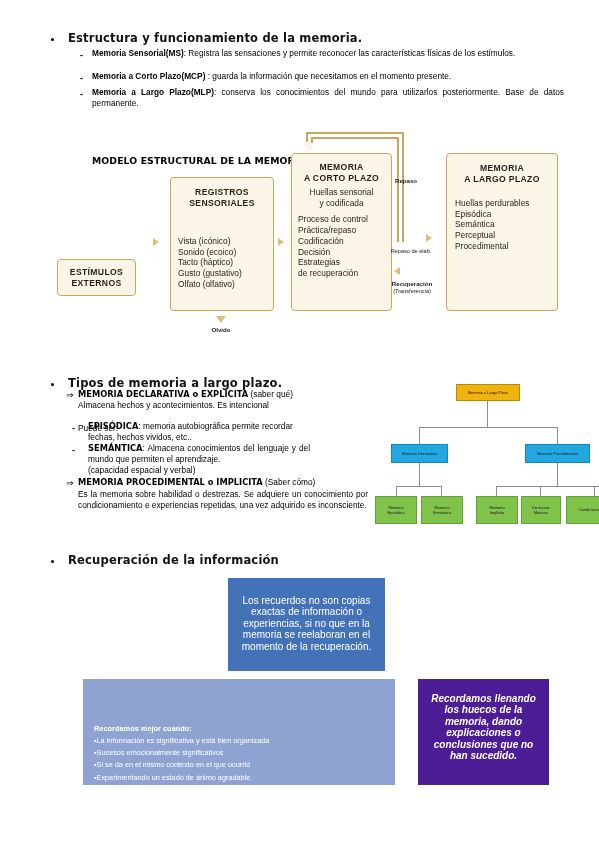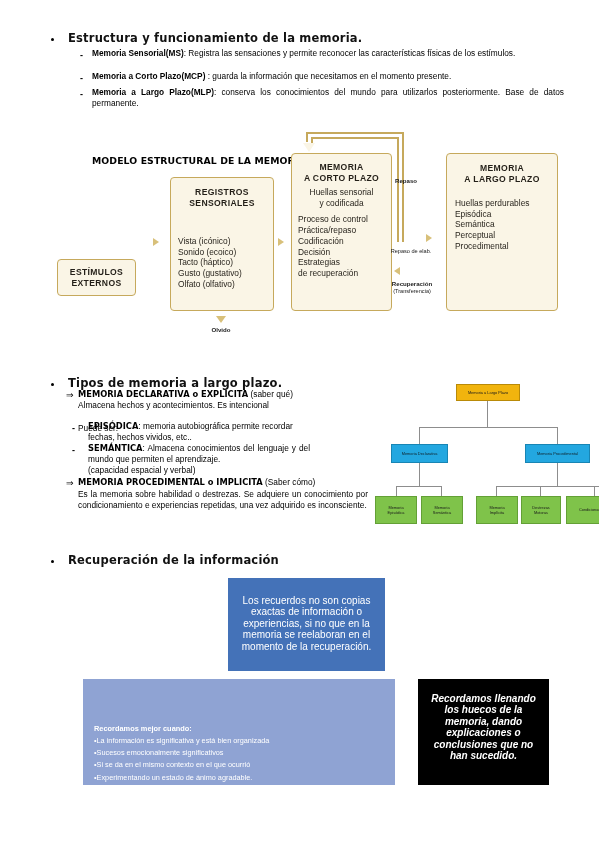--- a/index.html
+++ b/index.html
@@ -76,21 +76,21 @@
   .tnode.root{background:#F1B40E;border-color:#B98A08;}
   .tnode.lvl2{background:#23A7E0;border-color:#1885b4;color:#10232b;}
   .tnode.lvl3{background:#7FC34A;border-color:#63a036;}
   .tline{position:absolute;background:#8d8d8d;}
 
   
   .cal{
     position:absolute;box-sizing:border-box;color:#ffffff;
   }
   .cal-dark{background:#4472B8;}
-  .cal-light{background:#000000;}
+  .cal-light{background:#4c1d95;}
   .cal .txt{
     font-size:10px;line-height:11.4px;text-align:center;
   }
   .cal.left-box{background:#8FA3D3;}
   .cal.left-box .hd{font-size:7.4px;font-weight:700;line-height:12px;margin-top:35px;}
   .cal.left-box .li{font-size:7.3px;line-height:12.2px;}
   .cal.left-box .li:before{content:"\2022 ";}
   .cal-light .txt{font-style:italic;font-weight:700;}
 </style>
 </head>

